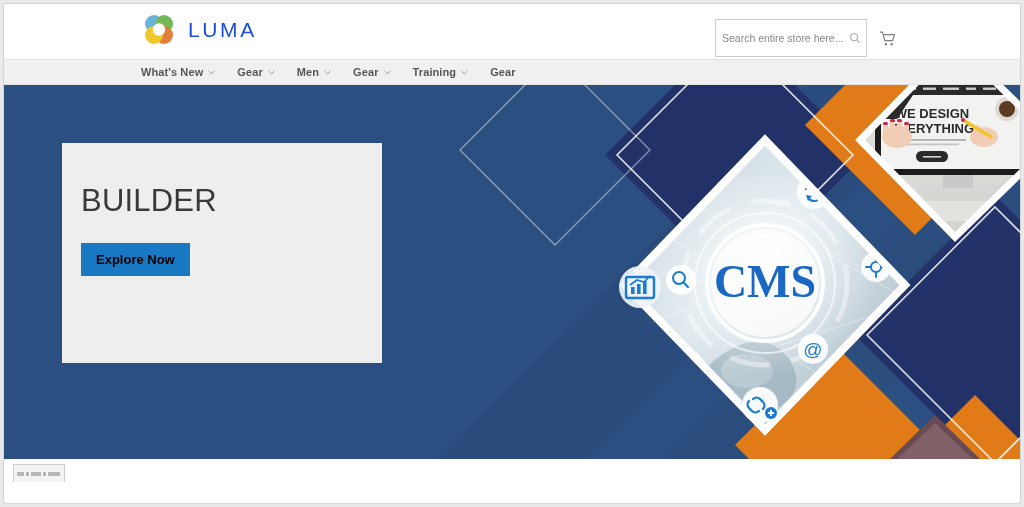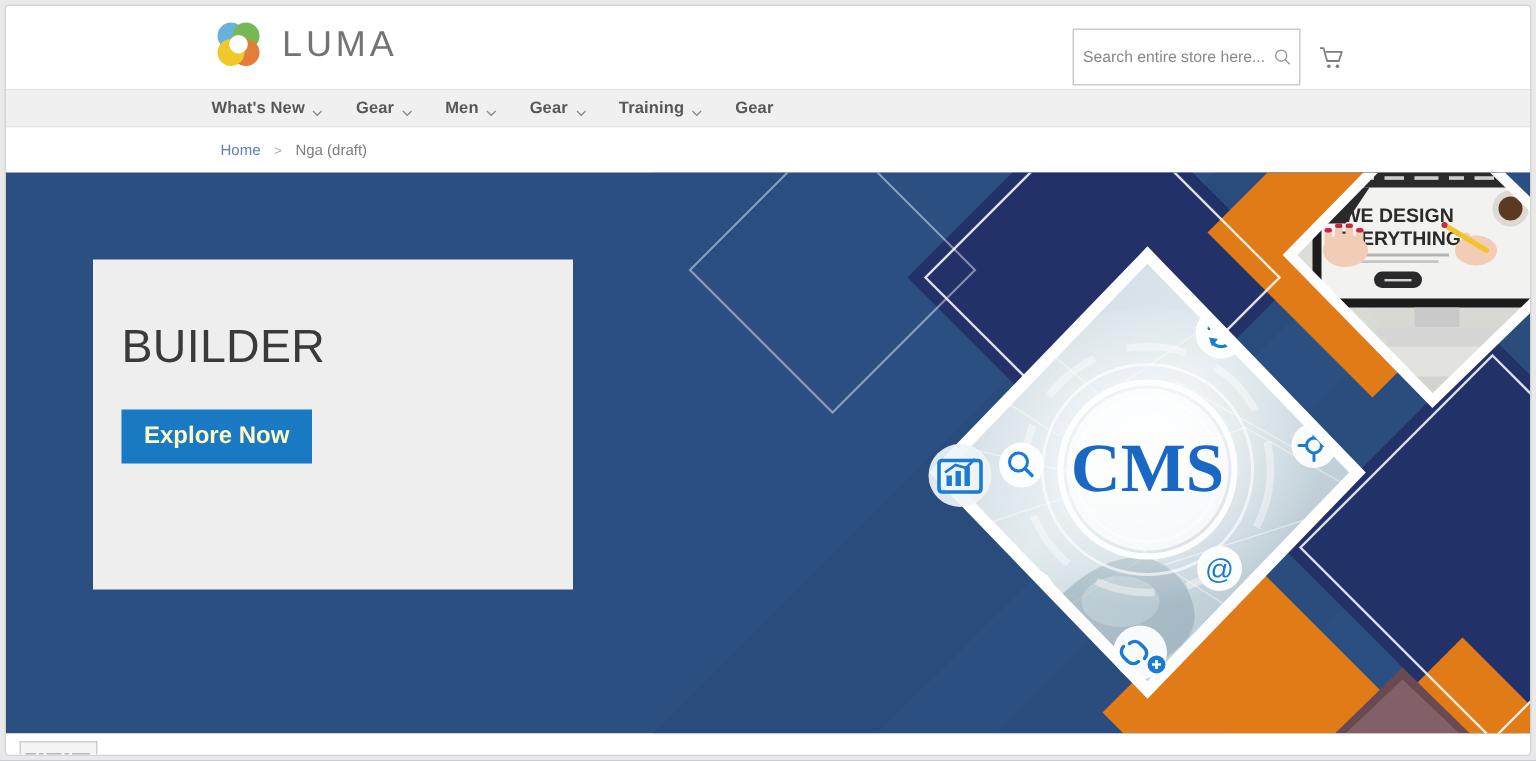--- a/index.html
+++ b/index.html
@@ -31,22 +31,22 @@
     background: #ffffff;
     border-bottom: 1px solid #ffffff;
   }
   .logo-wrap {
     position: absolute;
     left: 137px; top: 8px;
     display: flex; align-items: center; gap: 11px;
   }
   .logo-mark { width: 36px; height: 36px; display:block; }
   .logo-text {
-    font-size: 24px; letter-spacing: 2.6px;
-    color: #737373; font-weight: 400;
+    font-size: 21px; letter-spacing: 2.6px;
+    color: #1d4ed8; font-weight: 400;
   }
   .header-right {
     position: absolute;
     right: 124px; top: 15px;
     display: flex; align-items: center; gap: 12px;
   }
   .search-box {
     position: relative;
     width: 152px; height: 38px;
     border: 1px solid #cccccc;
@@ -70,21 +70,21 @@
   
   .main-nav {
     height: 26px;
     background: #f0f0f0;
     border-top: 1px solid #e3e3e3;
     border-bottom: 1px solid #e3e3e3;
     display: flex; align-items: center;
     padding-left: 137px;
   }
   .nav-item {
-    display: flex; align-items: flex-end; gap: 5px;
+    display: flex; align-items: center; gap: 5px;
     margin-right: 22px;
     font-size: 11px; font-weight: bold;
     color: #575757; cursor: pointer;
     letter-spacing: .1px;
   }
   .chev { width: 7px; height: 5px; display:block; }
 
   
   .breadcrumbs {
     height: 30px;
@@ -123,22 +123,22 @@
   }
   .headline {
     font-size: 31px; color: #3a3a3a;
     line-height: 1.32; font-weight: 400;
     letter-spacing: .2px;
   }
   .cta-button {
     margin-top: 21px;
     display: inline-block;
     background: #1979c3;
-    color: #fef9c3;
-    font-size: 16px; font-weight: bold;
+    color: #000000;
+    font-size: 13px; font-weight: bold;
     padding: 9px 15px;
     border: 0; cursor: pointer;
     font-family: "Liberation Sans", sans-serif;
   }
 
   
   .below-hero {
     position: relative;
     height: 16px;
     background: #ffffff;
@@ -235,25 +235,20 @@
       <svg class="chev" viewBox="0 0 8 5">
         <path d="M.7.8 4 4 7.3.8" fill="none" stroke="#8a8a8a" stroke-width="1"></path>
       </svg>
     </div>
 
     <div class="nav-item">
       <span>Gear</span>
     </div>
   </nav>
 
-  <div class="breadcrumbs">
-    <span class="crumb-link">Home</span>
-    <span class="crumb-sep">&gt;</span>
-    <span class="crumb-current">Nga (draft)</span>
-  </div>
 
   <section class="hero">
 
     <svg class="hero-art" viewBox="0 0 585 374" preserveAspectRatio="none">
       <defs>
         <clipPath id="cmsDia">
           <polygon points="190,200 330,55 470,200 330,345"></polygon>
         </clipPath>
         <clipPath id="monClip">
           <polygon points="425,55 520,-42 620,55 520,152"></polygon>

